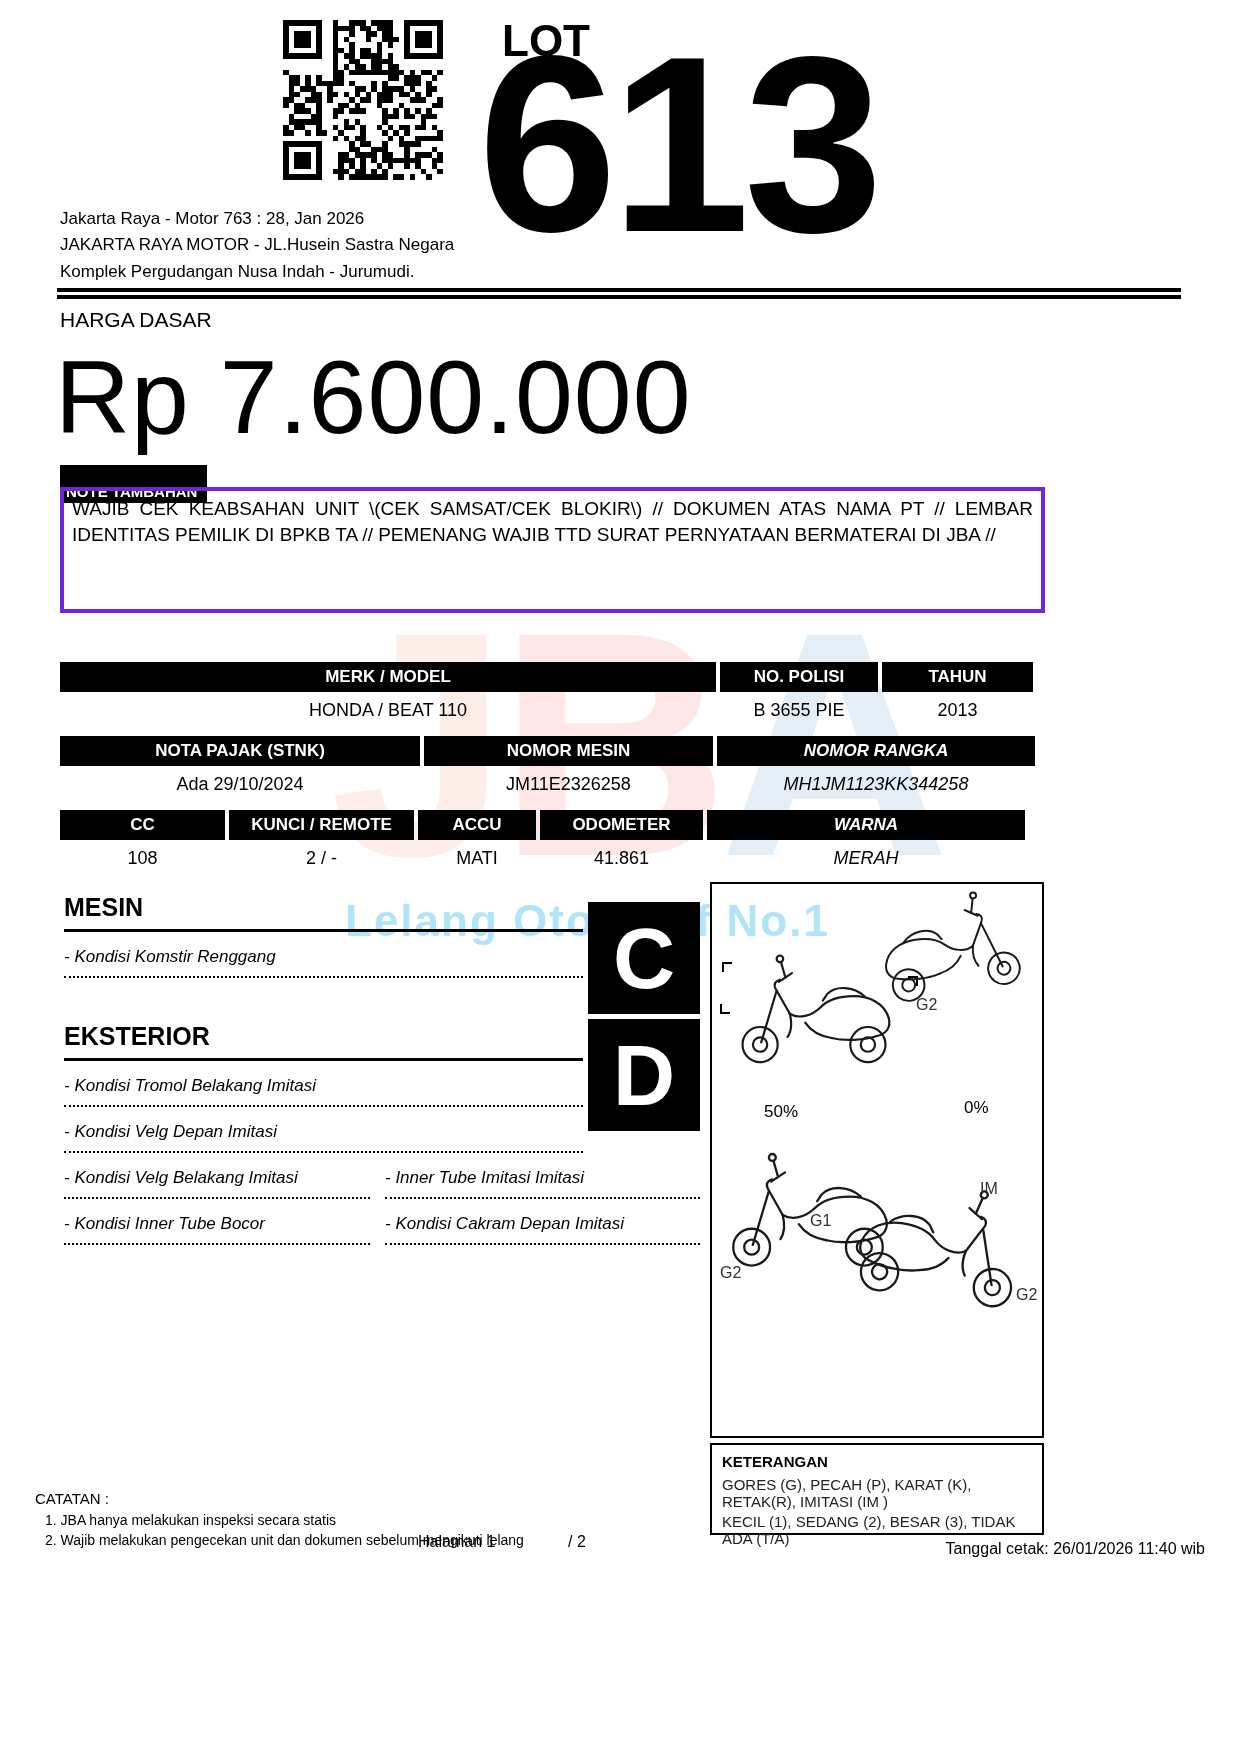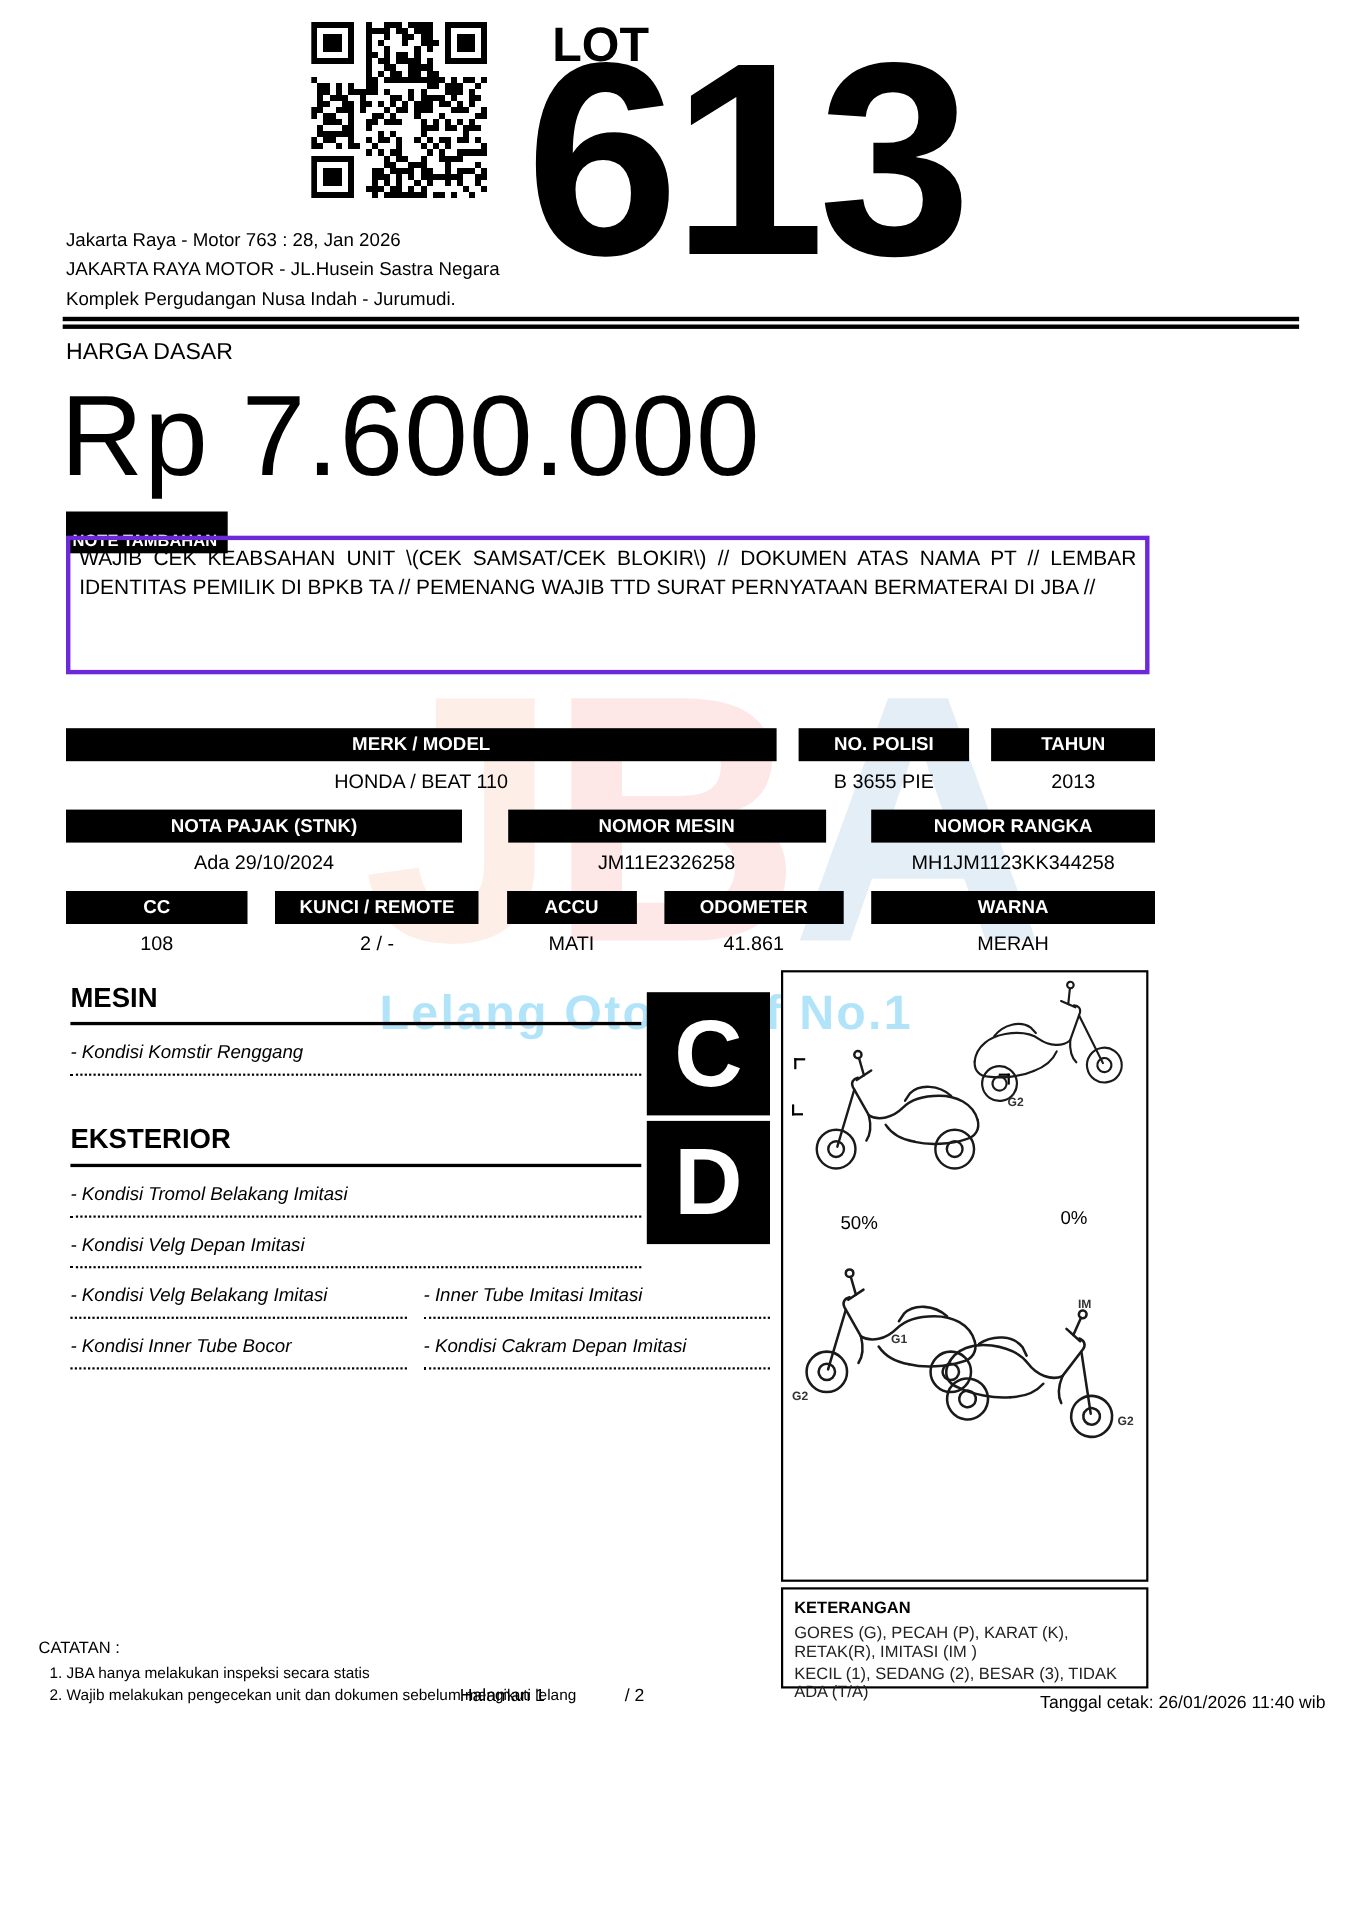--- a/index.html
+++ b/index.html
@@ -27,27 +27,27 @@
     border:4px solid #6d28d9; padding:5px 8px; font-size:19px; line-height:1.35; text-align:justify; }
 
   
   .wm { position:absolute; left:0; top:0; width:1240px; height:1754px; pointer-events:none; }
   .wm-letters { position:absolute; left:330px; top:560px; font-size:320px; font-weight:bold; opacity:0.10; letter-spacing:-10px; }
   .wm-j { color:#f26522; } .wm-b { color:#ed1c24; } .wm-a { color:#0066b3; }
   .wm-sub { position:absolute; left:345px; top:896px; font-size:44px; font-weight:bold; color:#56c5f2; opacity:0.45; letter-spacing:2px; }
 
   
   .spec { position:absolute; left:60px; top:662px; width:990px; }
-  .srow { display:flex; gap:20px;justify-content:space-between; }
+  .srow { display:flex; gap:4px; }
   .srow.h { height:30px; }
   .srow.v { height:37px; margin-bottom:7px; }
   .hcell { background:#000; color:#fff; font-weight:bold; font-size:17px; text-align:center; line-height:30px; height:30px; }
   .vcell { font-size:18px; text-align:center; line-height:37px; height:37px; }
   .w656 { width:656px; } .w158 { width:158px; } .w151 { width:151px; }
-  .w360 { width:360px; } .w289 { width:289px; } .w318 { width:258px; }
+  .w360 { width:360px; } .w289 { width:289px; } .w318 { width:318px;font-style:italic; }
   .w165 { width:165px; } .w185 { width:185px; } .w118 { width:118px; } .w163 { width:163px; }
 
   
   .section { position:absolute; left:64px; width:640px; }
   #mesin { top:893px; }
   #eksterior { top:1022px; }
   .sec-title { font-size:25px; font-weight:bold; width:519px; padding-bottom:7px; border-bottom:3px solid #000; }
   .item { font-size:17px; padding-bottom:9px; border-bottom:2px dotted #000;font-style:italic; }
   .w519 { width:519px; margin-top:15px; }
   .item-row { display:flex; margin-top:15px; }
@@ -57,21 +57,21 @@
   .grade { position:absolute; left:588px; width:112px; height:112px; background:#000; color:#fff;
     font-size:86px; font-weight:bold; display:flex; align-items:center; justify-content:center; }
   #grade-c { top:902px; }
   #grade-d { top:1019px; }
 
   
   .panel { position:absolute; left:710px; top:882px; width:334px; height:556px; border:2px solid #000; }
   .scooter { position:absolute; }
   .flip { transform:scaleX(-1); }
   .pct { position:absolute; font-size:17px; }
-  .mk { position:absolute; font-size:11px; font-weight:bold; color:#333; }
+  .mk { position:absolute; font-size:16px; font-weight:normal; color:#333; }
   .bk { position:absolute; width:10px; height:10px; border-left:2px solid #000; border-top:2px solid #000; }
 
   .ket { position:absolute; left:710px; top:1443px; width:334px; height:92px; border:2px solid #000; padding:8px 10px; }
   .ket-title { font-size:15px; font-weight:bold; }
   .ket-line { font-size:15px; margin-top:6px; color:#222; }
   .ket-line + .ket-line { margin-top:3px; }
 
   .catatan { position:absolute; left:35px; top:1488px; font-size:14px; line-height:1.45; }
   .catatan .c-title { font-size:15px; }
   .catatan .c-item { margin-left:10px; }

